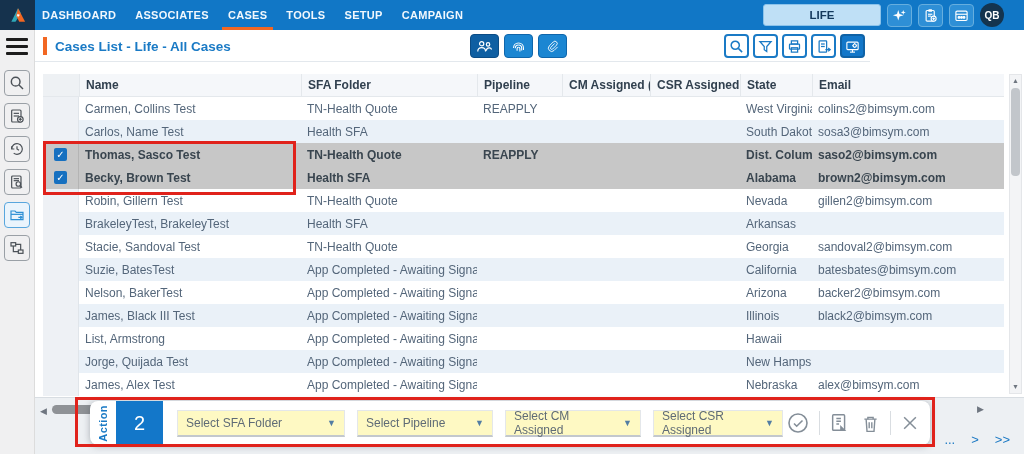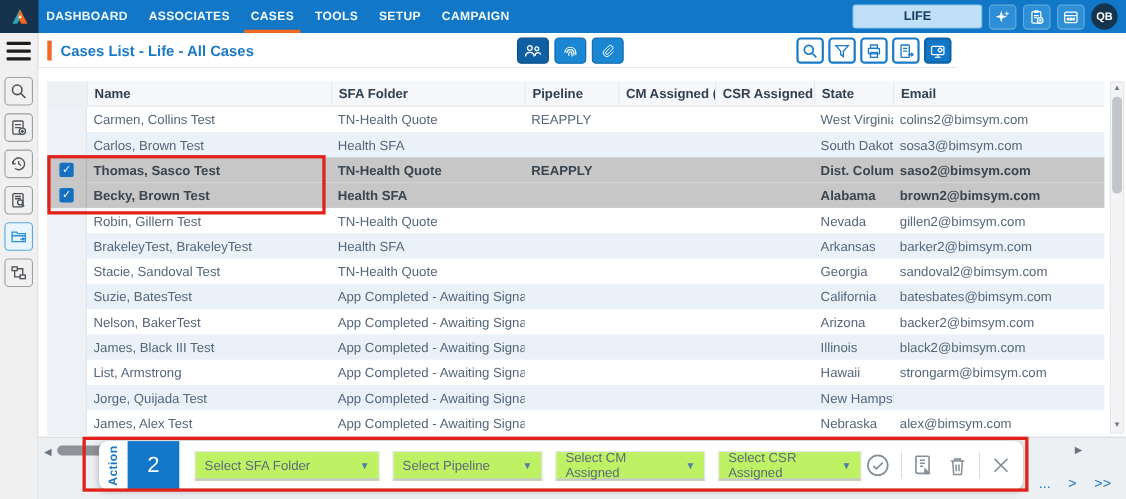--- a/index.html
+++ b/index.html
@@ -7,21 +7,21 @@
   body { font-family:"Liberation Sans","DejaVu Sans",sans-serif; }
   .screen { position:relative; width:1024px; height:454px; background:#fff; overflow:hidden; }
 
   
   .topbar { position:absolute; left:0; top:0; width:1024px; height:30px; background:#1177c6; display:flex; align-items:center; }
   .logo { width:35px; height:30px; background:#15324d; display:flex; align-items:center; justify-content:center; flex:0 0 35px; }
   .logo svg { width:20px; height:20px; }
   .nav { display:flex; gap:19px; margin-left:7px; height:30px; align-items:center; }
   .nav-item { position:relative; color:#f2f8fd; font-size:11px; font-weight:bold; letter-spacing:.3px; height:30px; line-height:30px; cursor:pointer; }
   .nav-item.active::after { content:""; position:absolute; left:-6px; right:-6px; bottom:0; height:3px; background:#f26722; }
-  .topbar-right { margin-left:auto; display:flex; align-items:center; gap:6px; padding-right:8px; }
+  .topbar-right { margin-left:auto; display:flex; align-items:center; gap:6px; padding-right:20px; }
   .life-btn { width:118px; height:22px; background:#bfe0f6; color:#13395c; font-size:11.5px; font-weight:bold; border:1px solid #8cc3ea; border-radius:3px; display:flex; align-items:center; justify-content:center; }
   .top-icon-btn { width:25px; height:23px; background:#2e8fd6; border:1px solid #66aede; border-radius:4px; display:flex; align-items:center; justify-content:center; color:#fff; }
   .top-icon-btn svg { width:15px; height:15px; }
   .avatar { width:24px; height:24px; border-radius:50%; background:#14344f; color:#fff; font-size:10px; font-weight:bold; display:flex; align-items:center; justify-content:center; }
 
   
   .bar2 { position:absolute; left:0; top:30px; width:870px; height:32px; background:#fff; border-bottom:1px solid #e3e8ed;padding-left:36px; }
   .burger { position:absolute; left:0; top:0; width:35px; height:32px; background:#f0f0f1; border-right:1px solid #dcdcdc; display:flex; flex-direction:column; justify-content:center; align-items:center; gap:4px; cursor:pointer; }
   .burger i { display:block; width:22px; height:3px; background:#1c1c1c; border-radius:1px; }
   .title-wrap { position:absolute; left:43px; top:0; height:32px; display:flex; align-items:center; gap:8px; }
@@ -77,21 +77,21 @@
   .hs-right { position:absolute; right:40px; top:6px; color:#6f7680; font-size:9px; cursor:pointer; }
   .pagination { position:absolute; right:14px; bottom:7px; display:flex; gap:16px; align-items:center; }
   .page-item { color:#1b79c4; font-size:13px; cursor:pointer; }
 
   
   .action-card { position:absolute; left:90px; top:401px; width:840px; height:44px; background:#fff; border-radius:8px; box-shadow:0 1px 7px rgba(40,50,60,.35); display:flex; align-items:center; z-index:5; overflow:hidden; padding-right:10px; }
   .action-tab { flex:0 0 26px; height:100%; display:flex; align-items:center; justify-content:center; }
   .action-tab span { writing-mode:vertical-rl; transform:rotate(180deg); color:#1a7ac5; font-size:11px; font-weight:bold; letter-spacing:.4px; }
   .count-box { flex:0 0 47px; height:100%; background:#1377c9; color:#fff; font-size:20px; display:flex; align-items:center; justify-content:center; }
   .dd-group { display:flex; gap:12px; margin-left:14px; }
-  .dropdown { height:27px; background:#bef264; border:1px solid #e4e7ea; border-bottom:2px solid #c3c8cd; display:flex; align-items:center; justify-content:space-between; padding:0 8px; color:#5f6b76; font-size:12px; cursor:pointer; }
+  .dropdown { height:27px; background:#fef9c3; border:1px solid #e4e7ea; border-bottom:2px solid #c3c8cd; display:flex; align-items:center; justify-content:space-between; padding:0 8px; color:#5f6b76; font-size:12px; cursor:pointer; }
   .dd-1 { width:168px; } .dd-2 { width:136px; } .dd-3 { width:136px; } .dd-4 { width:130px; }
   .dd-arrow { color:#527da3; font-size:9px; margin-left:6px; }
   .ab-icons { margin-left:auto; display:flex; align-items:center; gap:9px; color:#848e98; }
   .ab-icons svg { cursor:pointer; }
   .ab-divider { width:1px; height:24px; background:#d9dde1; }
 
   
   .anno { position:absolute; border:3px solid #e0221b; z-index:9; pointer-events:none; }
   .anno-rows { left:43px; top:141px; width:253px; height:54px; }
   .anno-action { left:75px; top:397px; width:860px; height:50px; }
@@ -296,21 +296,21 @@
           <div class="cell col-sfa">TN-Health Quote</div>
           <div class="cell col-pipe">REAPPLY</div>
           <div class="cell col-cm"></div>
           <div class="cell col-csr"></div>
           <div class="cell col-state">West Virginia</div>
           <div class="cell col-email">colins2@bimsym.com</div>
         </div>
 
         <div class="trow alt">
           <div class="cell col-check"></div>
-          <div class="cell col-name">Carlos, Brown Test</div>
+          <div class="cell col-name">Carlos, Name Test</div>
           <div class="cell col-sfa">Health SFA</div>
           <div class="cell col-pipe"></div>
           <div class="cell col-cm"></div>
           <div class="cell col-csr"></div>
           <div class="cell col-state">South Dakota</div>
           <div class="cell col-email">sosa3@bimsym.com</div>
         </div>
 
         <div class="trow selected">
           <div class="cell col-check">
@@ -350,21 +350,20 @@
         </div>
 
         <div class="trow alt">
           <div class="cell col-check"></div>
           <div class="cell col-name">BrakeleyTest, BrakeleyTest</div>
           <div class="cell col-sfa">Health SFA</div>
           <div class="cell col-pipe"></div>
           <div class="cell col-cm"></div>
           <div class="cell col-csr"></div>
           <div class="cell col-state">Arkansas</div>
-          <div class="cell col-email">barker2@bimsym.com</div>
         </div>
 
         <div class="trow">
           <div class="cell col-check"></div>
           <div class="cell col-name">Stacie, Sandoval Test</div>
           <div class="cell col-sfa">TN-Health Quote</div>
           <div class="cell col-pipe"></div>
           <div class="cell col-cm"></div>
           <div class="cell col-csr"></div>
           <div class="cell col-state">Georgia</div>
@@ -405,21 +404,20 @@
         </div>
 
         <div class="trow">
           <div class="cell col-check"></div>
           <div class="cell col-name">List, Armstrong</div>
           <div class="cell col-sfa">App Completed - Awaiting Signature</div>
           <div class="cell col-pipe"></div>
           <div class="cell col-cm"></div>
           <div class="cell col-csr"></div>
           <div class="cell col-state">Hawaii</div>
-          <div class="cell col-email">strongarm@bimsym.com</div>
         </div>
 
         <div class="trow alt">
           <div class="cell col-check"></div>
           <div class="cell col-name">Jorge, Quijada Test</div>
           <div class="cell col-sfa">App Completed - Awaiting Signature</div>
           <div class="cell col-pipe"></div>
           <div class="cell col-cm"></div>
           <div class="cell col-csr"></div>
           <div class="cell col-state">New Hampshire</div>

